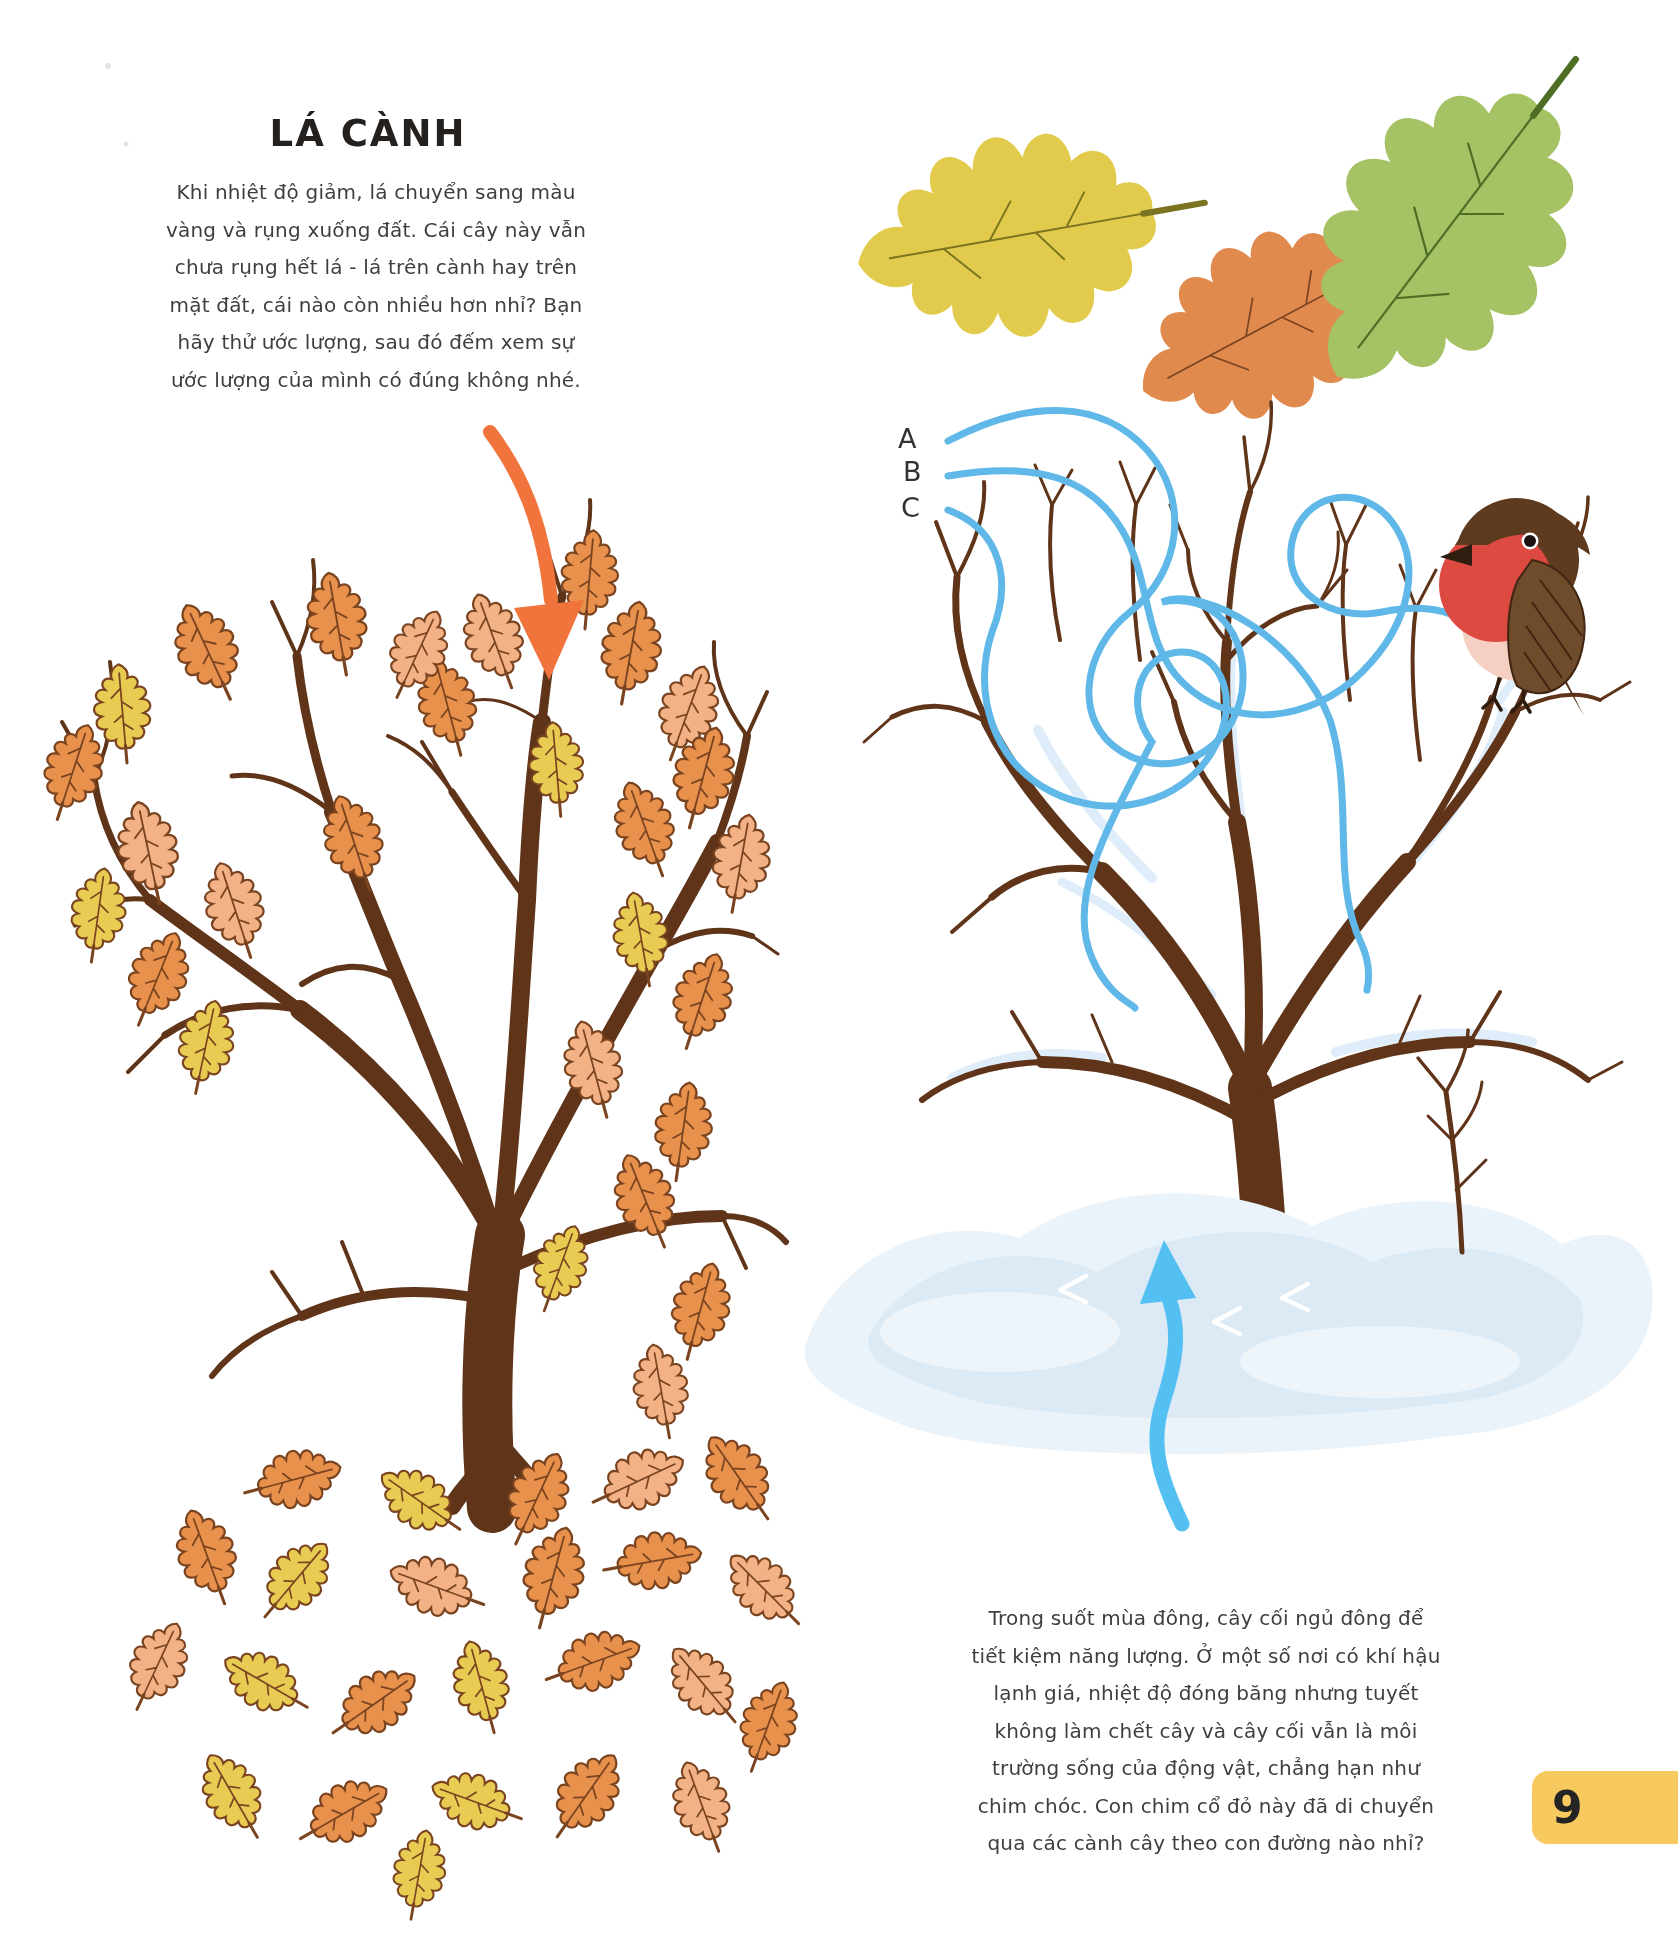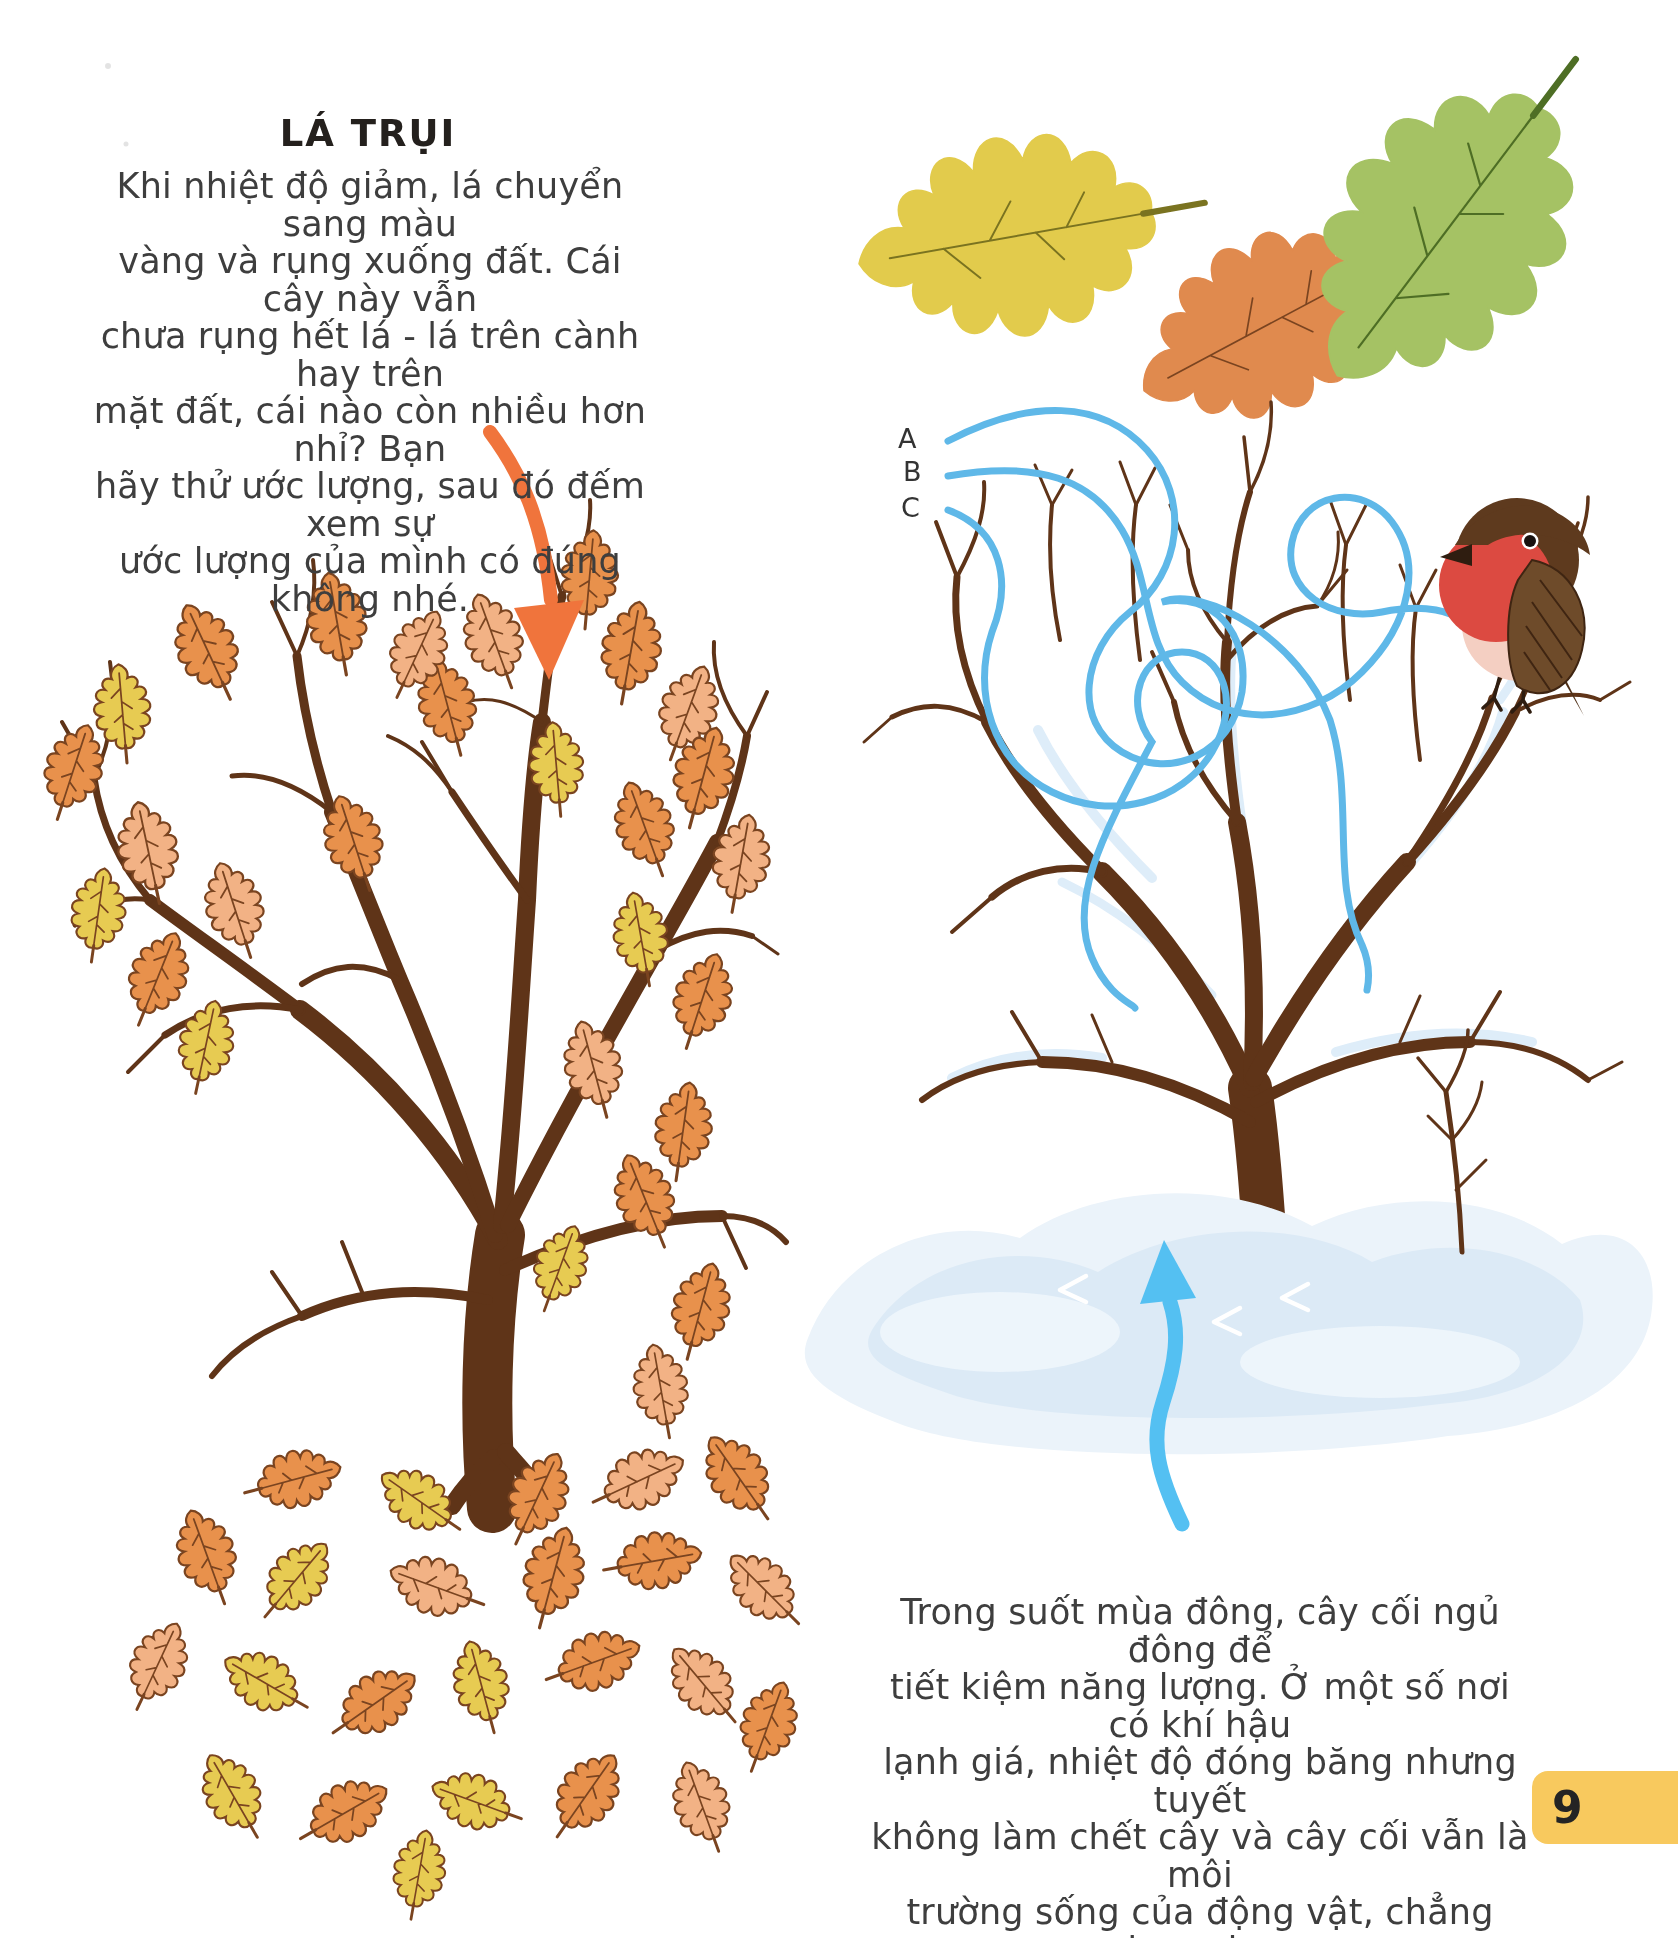--- a/index.html
+++ b/index.html
@@ -20,22 +20,22 @@
   .leafvein{fill:none;stroke:var(--lf-vein,var(--leaf_outline,#7A4420));stroke-width:var(--lf-vw,1.6);stroke-linecap:round;}
   .leafstem{fill:none;stroke:var(--lf-vein,var(--leaf_outline,#7A4420));stroke-width:var(--lf-ssw,2.8);stroke-linecap:round;}
 
   
   .heading{
     position:absolute;margin:0;text-align:center;
     font-weight:800;font-size:37px;letter-spacing:2px;
     color:var(--heading,#24201D);
   }
   .bodytext{
-    position:absolute;margin:2px;text-align:center;
-    font-size:35px;line-height:37.5px;letter-spacing:.2px;
+    position:absolute;margin:8px;text-align:center;
+    font-size:20px;line-height:37.5px;letter-spacing:.2px;
     color:var(--body_text,#3E3E3E);
     white-space:pre-line;
   }
   .autumn-heading{left:95px;top:112px;width:546px;}
   .autumn-body{left:88px;top:166px;width:560px;}
   .winter-heading{left:848px;top:1536px;width:660px;}
   .winter-body{left:866px;top:1592px;width:664px;}
 
   .maze-label{
     position:absolute;font-size:27px;color:var(--label_text,#333);
@@ -293,21 +293,21 @@
     <g>
       <path class="br" stroke-width="5" d="M1462,1252 C1459,1182 1452,1132 1446,1092"></path>
       <path class="br" stroke-width="3.5" d="M1446,1092 L1418,1058"></path>
       <path class="br" stroke-width="3.5" d="M1446,1092 C1460,1068 1468,1048 1468,1030"></path>
       <path class="br" stroke-width="3" d="M1452,1140 L1428,1116"></path>
       <path class="br" stroke-width="3" d="M1452,1140 C1470,1120 1480,1100 1482,1082"></path>
       <path class="br" stroke-width="3" d="M1456,1190 L1486,1160"></path>
     </g>
   </svg>
 
-  <h2 class="heading autumn-heading">LÁ TRỤI</h2>
+  <h2 class="heading autumn-heading">LÁ CÀNH</h2>
   <p class="bodytext autumn-body">Khi nhiệt độ giảm, lá chuyển sang màu
 vàng và rụng xuống đất. Cái cây này vẫn
 chưa rụng hết lá - lá trên cành hay trên
 mặt đất, cái nào còn nhiều hơn nhỉ? Bạn
 hãy thử ước lượng, sau đó đếm xem sự
 ước lượng của mình có đúng không nhé.</p>
 
   <span class="maze-label label-a">A</span>
   <span class="maze-label label-b">B</span>
   <span class="maze-label label-c">C</span>

